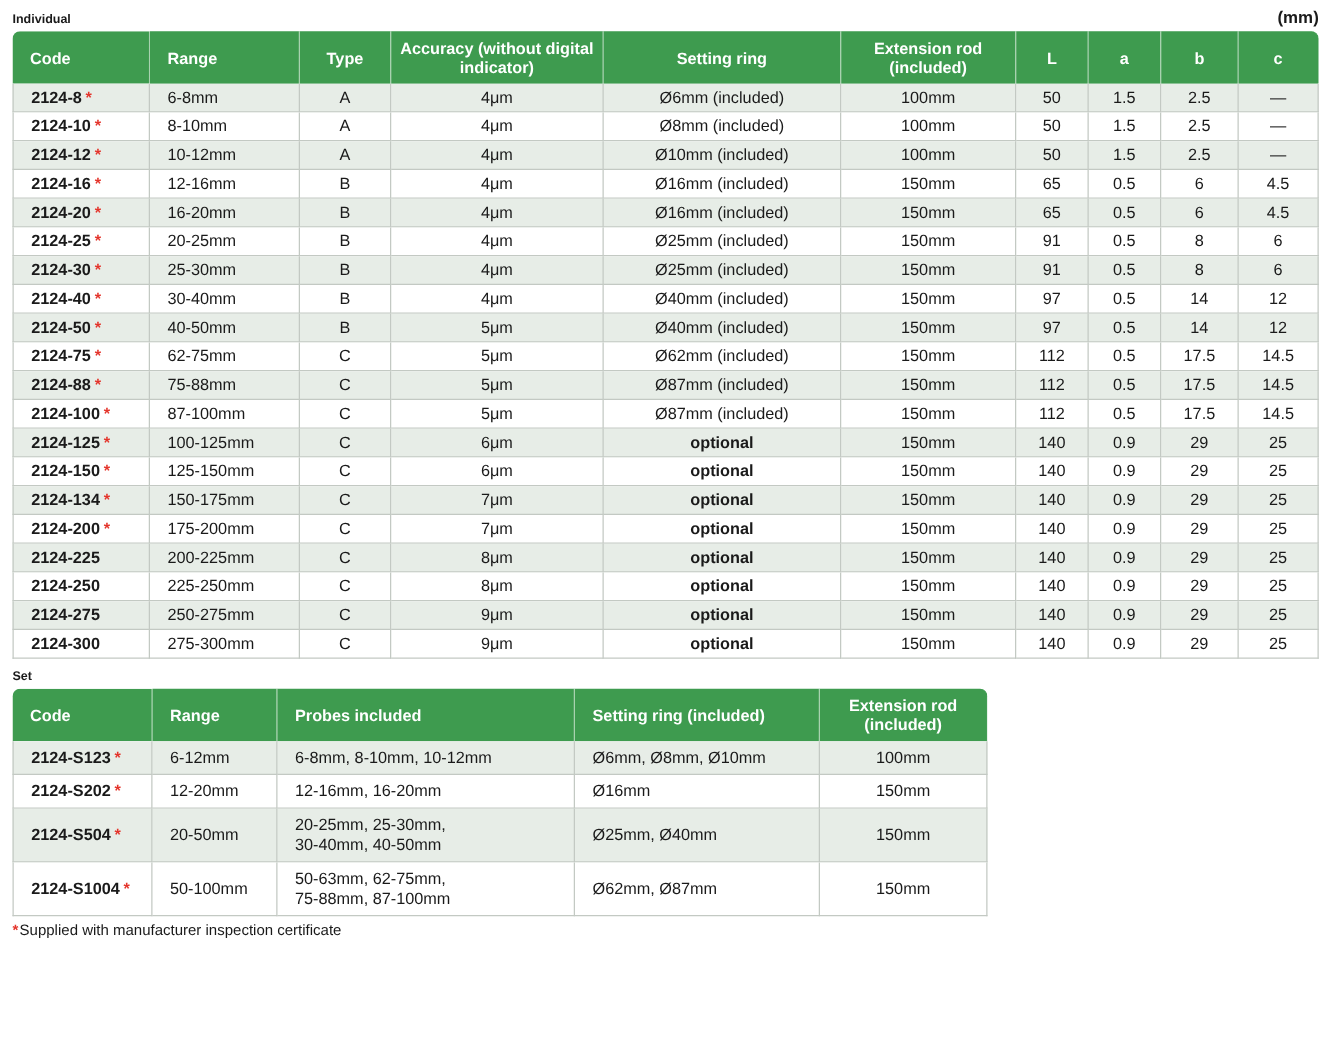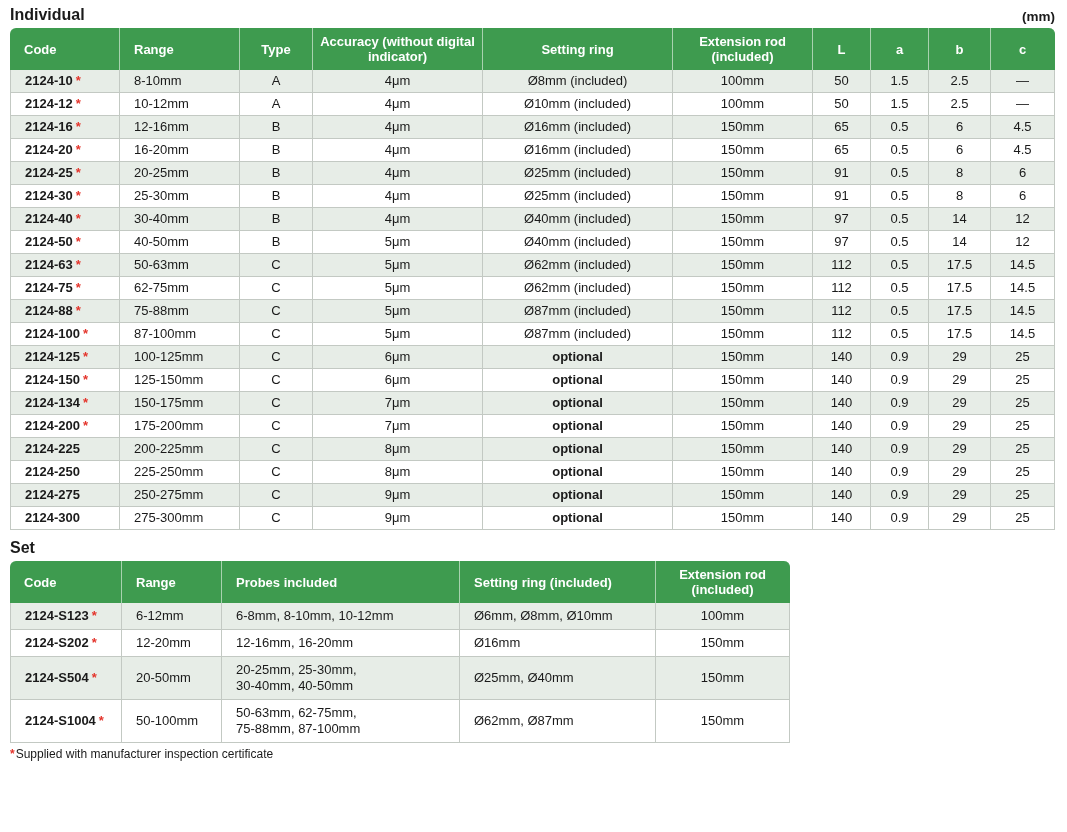--- a/index.html
+++ b/index.html
@@ -43,21 +43,21 @@
   .individual .col-a{width:58px;}
   .individual .col-b{width:62px;}
   .individual .col-c{width:64px;}
   .individual td.col-code, .individual th.col-code,
   .individual td.col-range, .individual th.col-range{text-align:left;padding-left:14px;}
 
   td .code-text{font-weight:bold;}
   .star{color:var(--red);font-weight:bold;margin-left:3px;}
   td.bold{font-weight:bold;}
 
-  .section-label{font-size:16px;font-weight:bold;margin:9px 0 4px 0;}
+  .section-label{font-size:10px;font-weight:bold;margin:9px 0 4px 0;}
 
   .set-row{display:flex;align-items:flex-start;}
   .set{width:780px;}
   .set .col-code{width:112px;}
   .set .col-range{width:100px;}
   .set .col-probes{width:238px;}
   .set .col-setting_ring{width:196px;}
   .set .col-extension_rod{width:134px;}
   .set td{padding:5px 8px;}
   .set td.col-code, .set th.col-code,
@@ -123,20 +123,32 @@
           <th class="col-setting_ring">Setting ring</th>
           <th class="col-extension_rod">Extension rod (included)</th>
           <th class="col-L">L</th>
           <th class="col-a">a</th>
           <th class="col-b">b</th>
           <th class="col-c">c</th>
         </tr>
       </thead>
     <tbody id="ind-body">
         <tr>
+          <td class="col-code"><span class="code-text">2124-8</span><span class="star">*</span></td>
+          <td class="col-range">6-8mm</td>
+          <td class="col-type">A</td>
+          <td class="col-accuracy">4μm</td>
+          <td class="col-setting_ring">Ø6mm (included)</td>
+          <td class="col-extension_rod">100mm</td>
+          <td class="col-L">50</td>
+          <td class="col-a">1.5</td>
+          <td class="col-b">2.5</td>
+          <td class="col-c">—</td>
+        </tr>
+        <tr>
           <td class="col-code"><span class="code-text">2124-10</span><span class="star">*</span></td>
           <td class="col-range">8-10mm</td>
           <td class="col-type">A</td>
           <td class="col-accuracy">4μm</td>
           <td class="col-setting_ring">Ø8mm (included)</td>
           <td class="col-extension_rod">100mm</td>
           <td class="col-L">50</td>
           <td class="col-a">1.5</td>
           <td class="col-b">2.5</td>
           <td class="col-c">—</td>
@@ -217,32 +229,20 @@
           <td class="col-code"><span class="code-text">2124-50</span><span class="star">*</span></td>
           <td class="col-range">40-50mm</td>
           <td class="col-type">B</td>
           <td class="col-accuracy">5μm</td>
           <td class="col-setting_ring">Ø40mm (included)</td>
           <td class="col-extension_rod">150mm</td>
           <td class="col-L">97</td>
           <td class="col-a">0.5</td>
           <td class="col-b">14</td>
           <td class="col-c">12</td>
-        </tr>
-        <tr>
-          <td class="col-code"><span class="code-text">2124-63</span><span class="star">*</span></td>
-          <td class="col-range">50-63mm</td>
-          <td class="col-type">C</td>
-          <td class="col-accuracy">5μm</td>
-          <td class="col-setting_ring">Ø62mm (included)</td>
-          <td class="col-extension_rod">150mm</td>
-          <td class="col-L">112</td>
-          <td class="col-a">0.5</td>
-          <td class="col-b">17.5</td>
-          <td class="col-c">14.5</td>
         </tr>
         <tr>
           <td class="col-code"><span class="code-text">2124-75</span><span class="star">*</span></td>
           <td class="col-range">62-75mm</td>
           <td class="col-type">C</td>
           <td class="col-accuracy">5μm</td>
           <td class="col-setting_ring">Ø62mm (included)</td>
           <td class="col-extension_rod">150mm</td>
           <td class="col-L">112</td>
           <td class="col-a">0.5</td>

